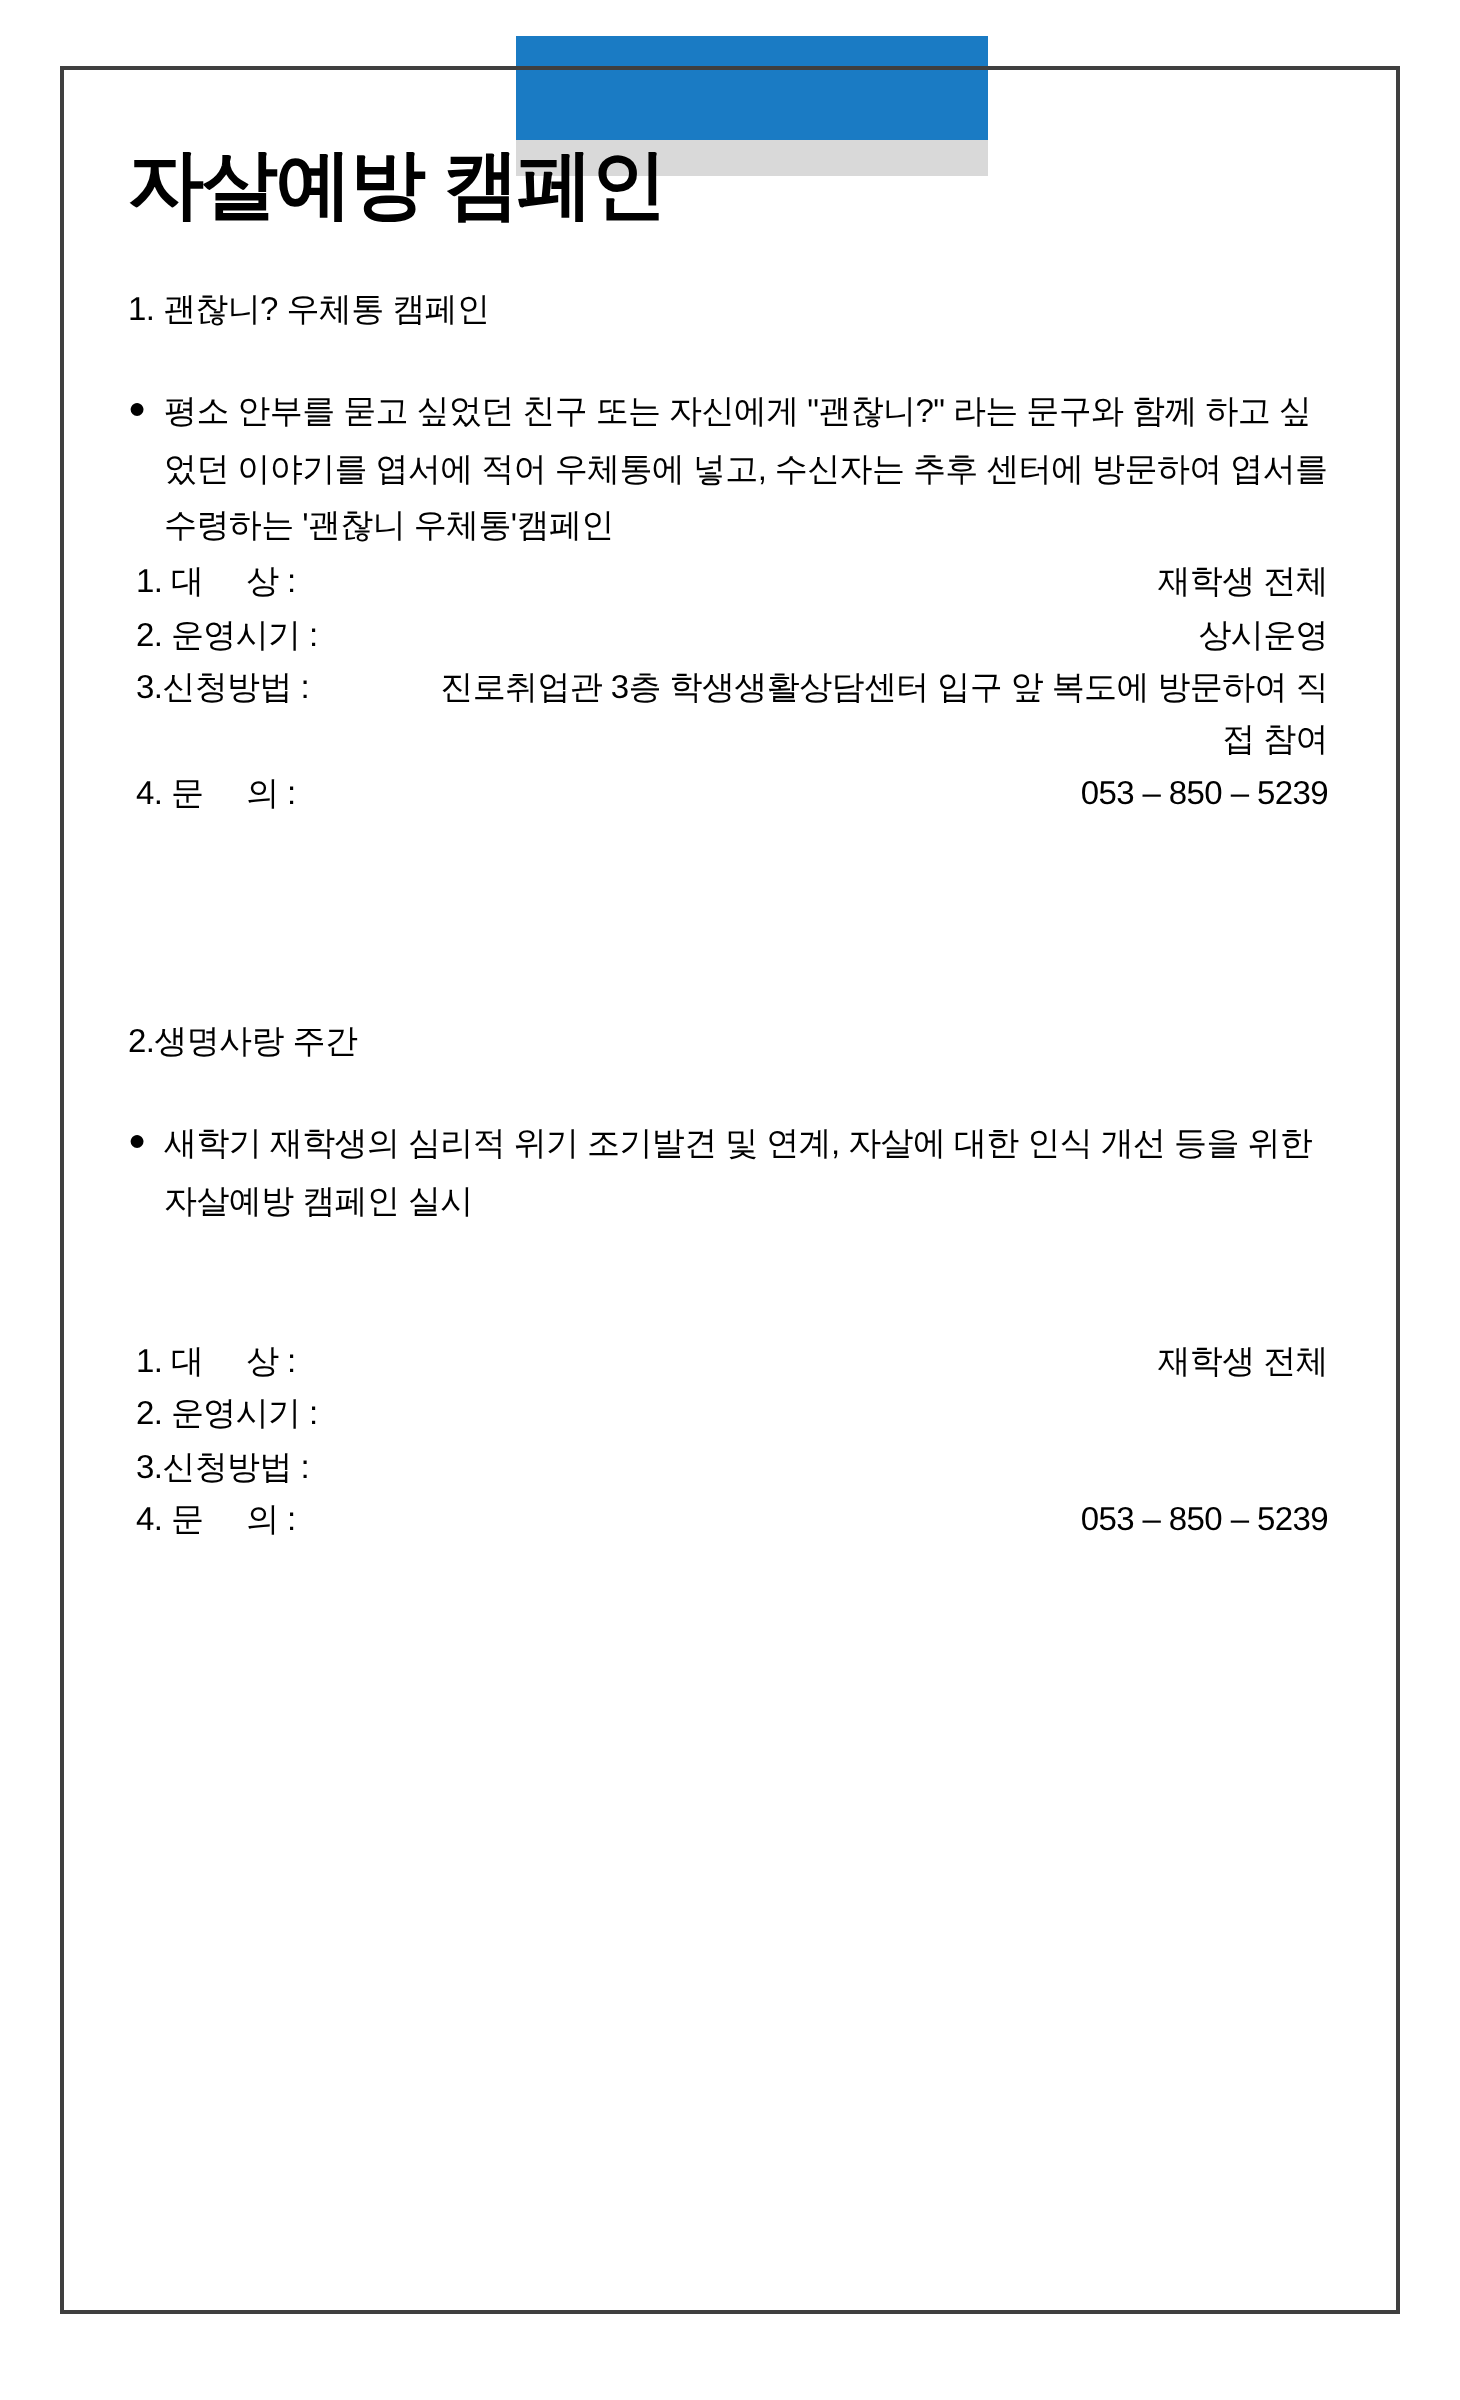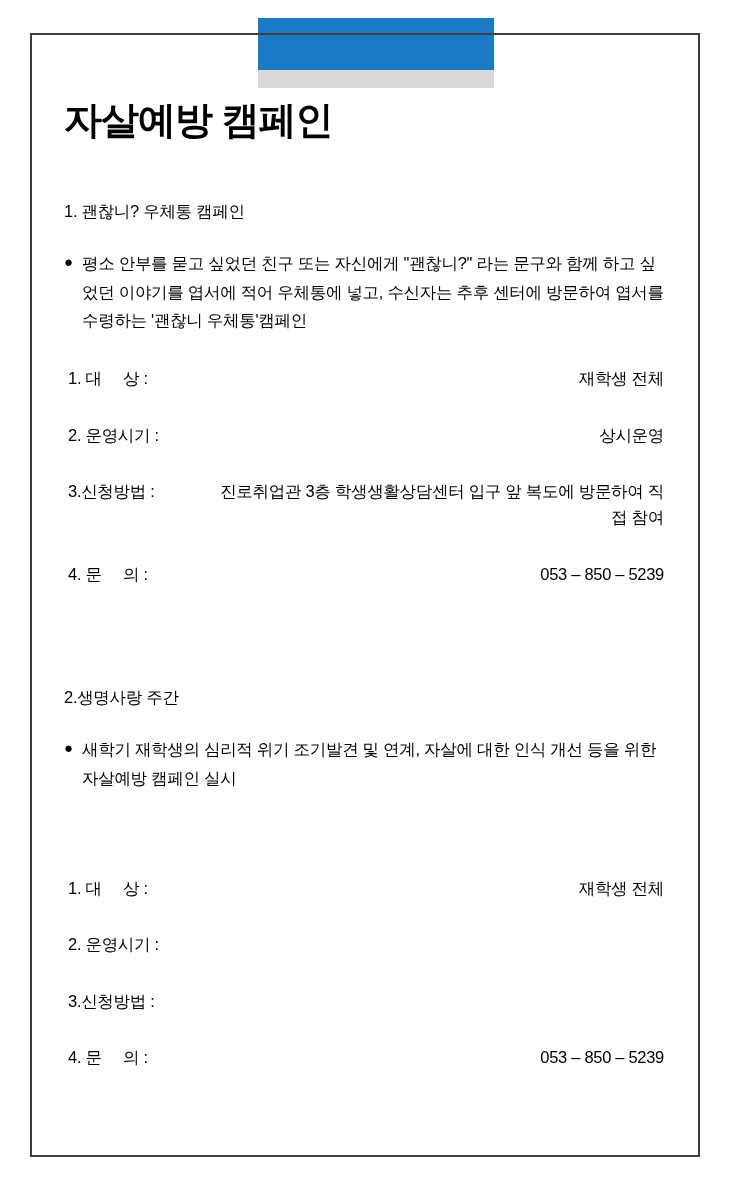--- a/index.html
+++ b/index.html
@@ -50,35 +50,35 @@
     width: 670px;
     height: 1124px;
     border: 2px solid #3f3f3f;
     box-sizing: border-box;
     background: transparent;
   }
 
   .content {
     position: absolute;
     left: 64px;
-    top: 99px;
+    top: 72px;
     width: 600px;
   }
 
   .title {
     font-size: 38px;
     font-weight: bold;
     letter-spacing: -1px;
     margin: 0 0 0 0;
     line-height: 1.15;
   }
 
   .section-heading {
     font-size: 16.5px;
-    margin-top: 58px;
+    margin-top: 28px;
     letter-spacing: -0.3px;
   }
   .section-heading.second {
     margin-top: 100px;
   }
 
   .bullet-block {
     display: flex;
     margin-top: 26px;
     font-size: 16.5px;
@@ -90,21 +90,20 @@
     flex: 0 0 18px;
     font-size: 15px;
     line-height: 1.75;
   }
   .bullet-text {
     flex: 1 1 auto;
   }
 
   .detail {
     display: flex;
-    margin-top: 30px;
     font-size: 16.5px;
     letter-spacing: -0.3px;
     line-height: 1.6;
   }
   .detail .lbl {
     flex: 0 0 118px;
     white-space: pre;
   }
   .detail .val {
     flex: 1 1 auto;

